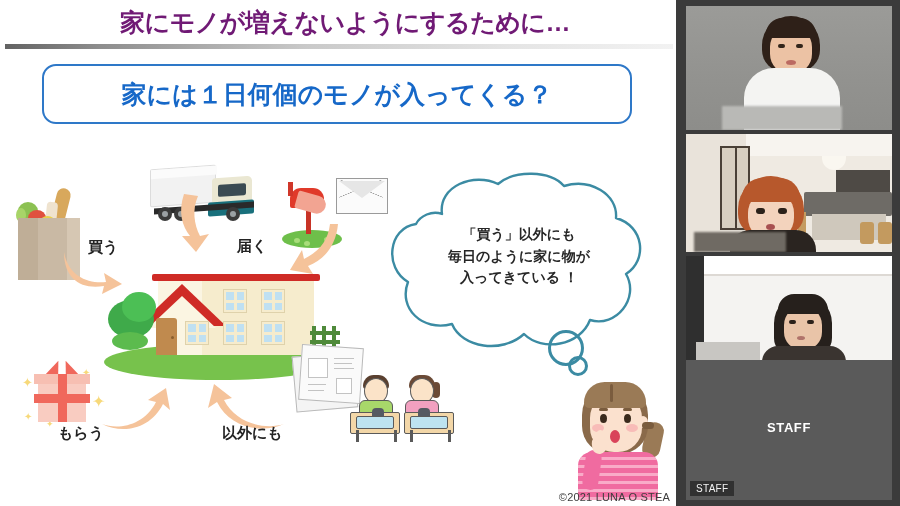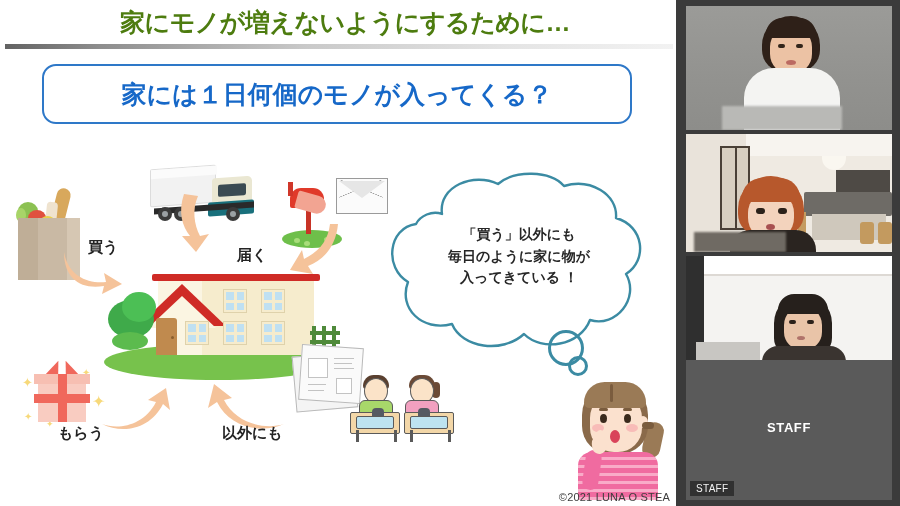--- a/index.html
+++ b/index.html
@@ -18,21 +18,21 @@
     background: #ffffff;
     overflow: hidden;
   }
 
   
   #slide-header {
     position: absolute; left: 0; top: 0; width: 676px; height: 44px;
     display: flex; align-items: center; justify-content: center;
   }
   #slide-title {
-    font-size: 25px; font-weight: bold; color: #4d7c0f;
+    font-size: 25px; font-weight: bold; color: #701a75;
     letter-spacing: -0.5px; white-space: nowrap;
     padding-left: 14px;
   }
   #title-rule {
     position: absolute; left: 5px; top: 44px; width: 668px; height: 5px;
     background: linear-gradient(to right, #636363 0%, #8d8d8d 14%, #c9c9c9 45%, #e4e4e4 75%, #f2f2f2 100%);
   }
 
   
   #question-box {
@@ -44,21 +44,21 @@
   #question-text {
     font-size: 25px; font-weight: bold; color: #1668c8;
     letter-spacing: 0px; white-space: nowrap;
   }
 
   
   #diagram { position: absolute; left: 0; top: 130px; width: 676px; height: 376px; }
 
   .lbl { position: absolute; font-size: 15px; font-weight: bold; color: #232323; white-space: nowrap; }
   .lbl-buy      { left: 88px;  top: 108px; }
-  .lbl-deliver  { left: 237px; top: 116px; }
+  .lbl-deliver  { left: 237px; top: 107px; }
   .lbl-receive  { left: 58px;  top: 294px; }
   .lbl-bring    { left: 222px; top: 294px; }
 
   
   #bag { position: absolute; left: 10px; top: 50px; width: 78px; height: 100px; }
   #bag .sack {
     position: absolute; left: 8px; top: 38px; width: 62px; height: 62px;
     background: #c9b9a4; border-radius: 2px 2px 3px 3px;
   }
   #bag .sack::before {

